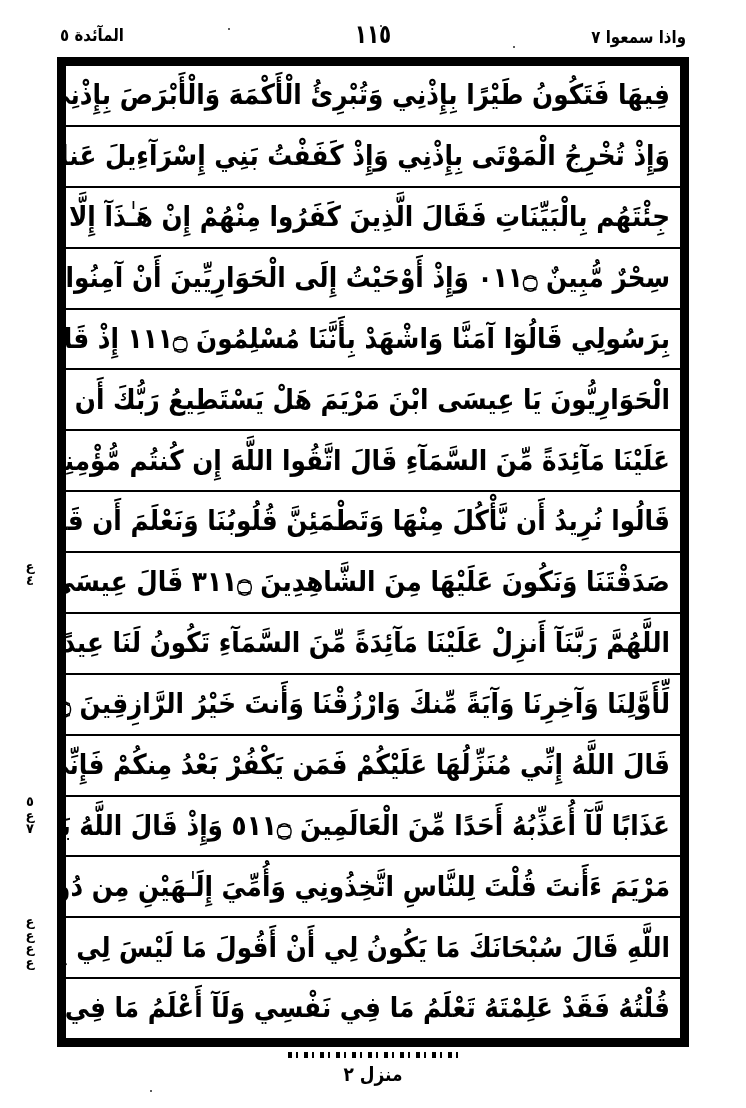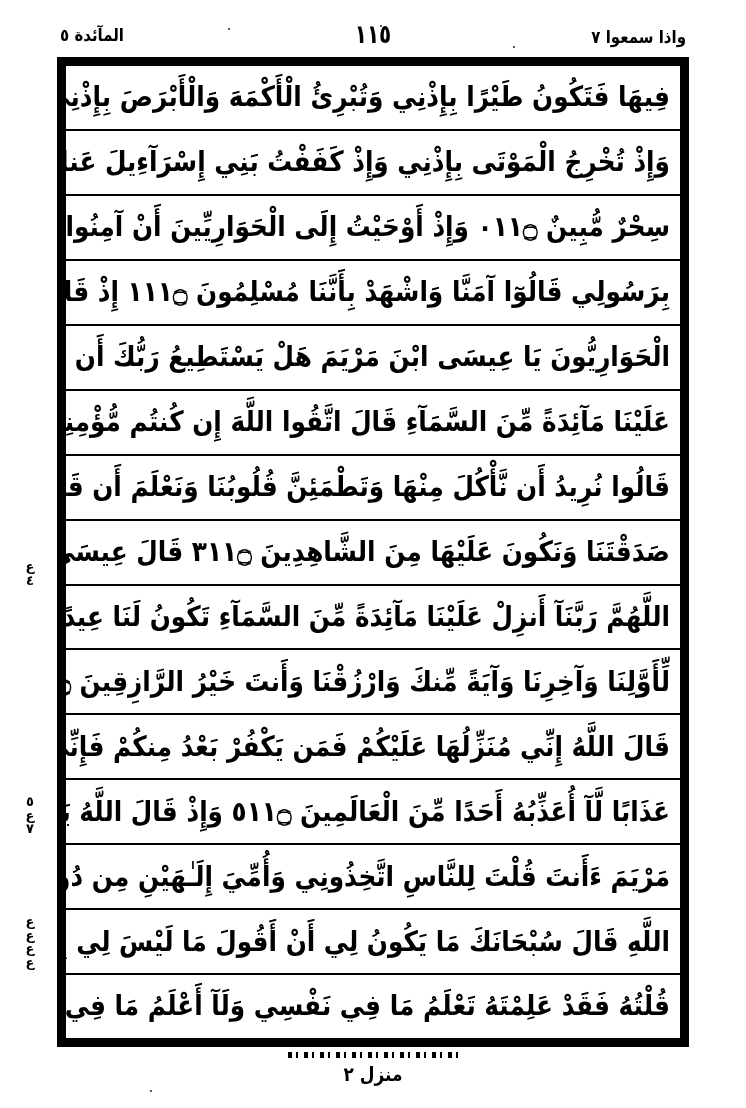--- a/index.html
+++ b/index.html
@@ -211,20 +211,23 @@
       <span class="orn-corner oc-br"></span>
 
       <div id="lines">
         <div class="qline">
             <span class="qtext">فِيهَا فَتَكُونُ طَيْرًا بِإِذْنِي وَتُبْرِئُ الْأَكْمَهَ وَالْأَبْرَصَ بِإِذْنِي</span>
           </div>
         <div class="qline">
             <span class="qtext">وَإِذْ تُخْرِجُ الْمَوْتَى بِإِذْنِي وَإِذْ كَفَفْتُ بَنِي إِسْرَآءِيلَ عَنكَ إِذْ</span>
           </div>
         <div class="qline">
+            <span class="qtext">جِئْتَهُم بِالْبَيِّنَاتِ فَقَالَ الَّذِينَ كَفَرُوا مِنْهُمْ إِنْ هَـٰذَآ إِلَّا</span>
+          </div>
+        <div class="qline">
             <span class="qtext">سِحْرٌ مُّبِينٌ ۝١١٠ وَإِذْ أَوْحَيْتُ إِلَى الْحَوَارِيِّينَ أَنْ آمِنُوا بِي وَ</span>
           </div>
         <div class="qline">
             <span class="qtext">بِرَسُولِي قَالُوٓا آمَنَّا وَاشْهَدْ بِأَنَّنَا مُسْلِمُونَ ۝١١١ إِذْ قَالَ</span>
           </div>
         <div class="qline">
             <span class="qtext">الْحَوَارِيُّونَ يَا عِيسَى ابْنَ مَرْيَمَ هَلْ يَسْتَطِيعُ رَبُّكَ أَن يُنَزِّلَ</span>
           </div>
         <div class="qline">
             <span class="qtext">عَلَيْنَا مَآئِدَةً مِّنَ السَّمَآءِ قَالَ اتَّقُوا اللَّهَ إِن كُنتُم مُّؤْمِنِينَ ۝١١٢</span>

